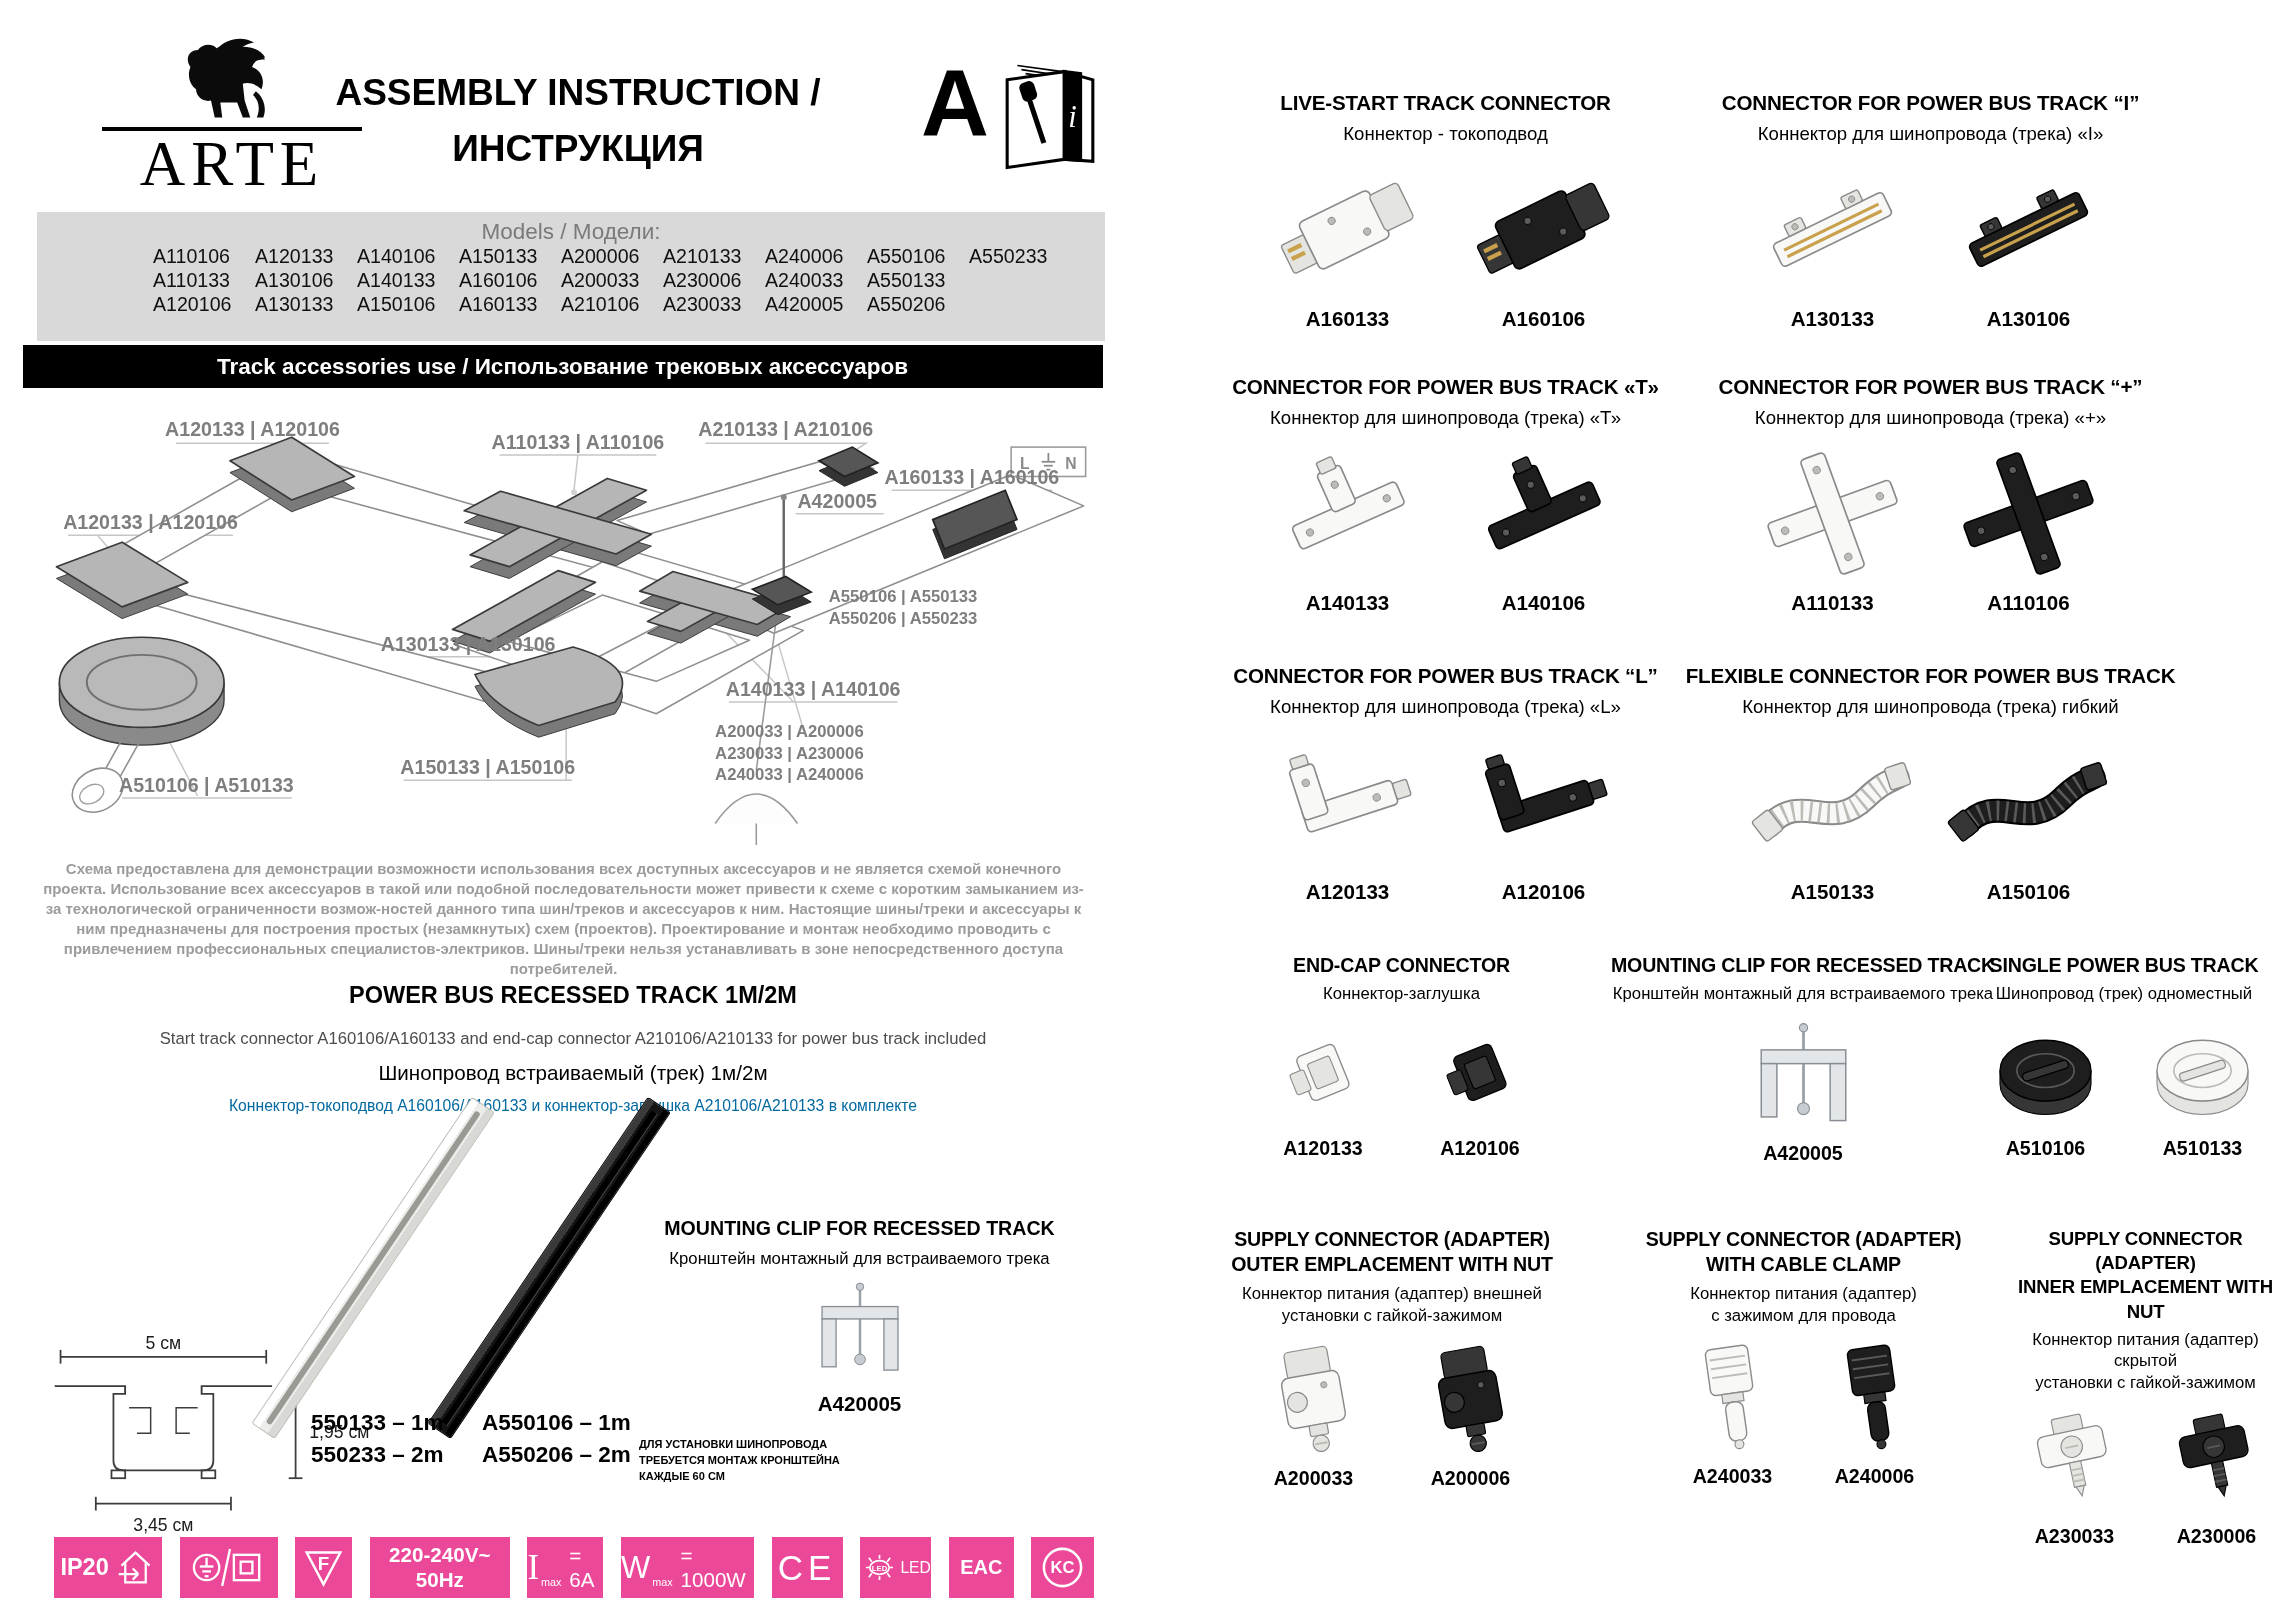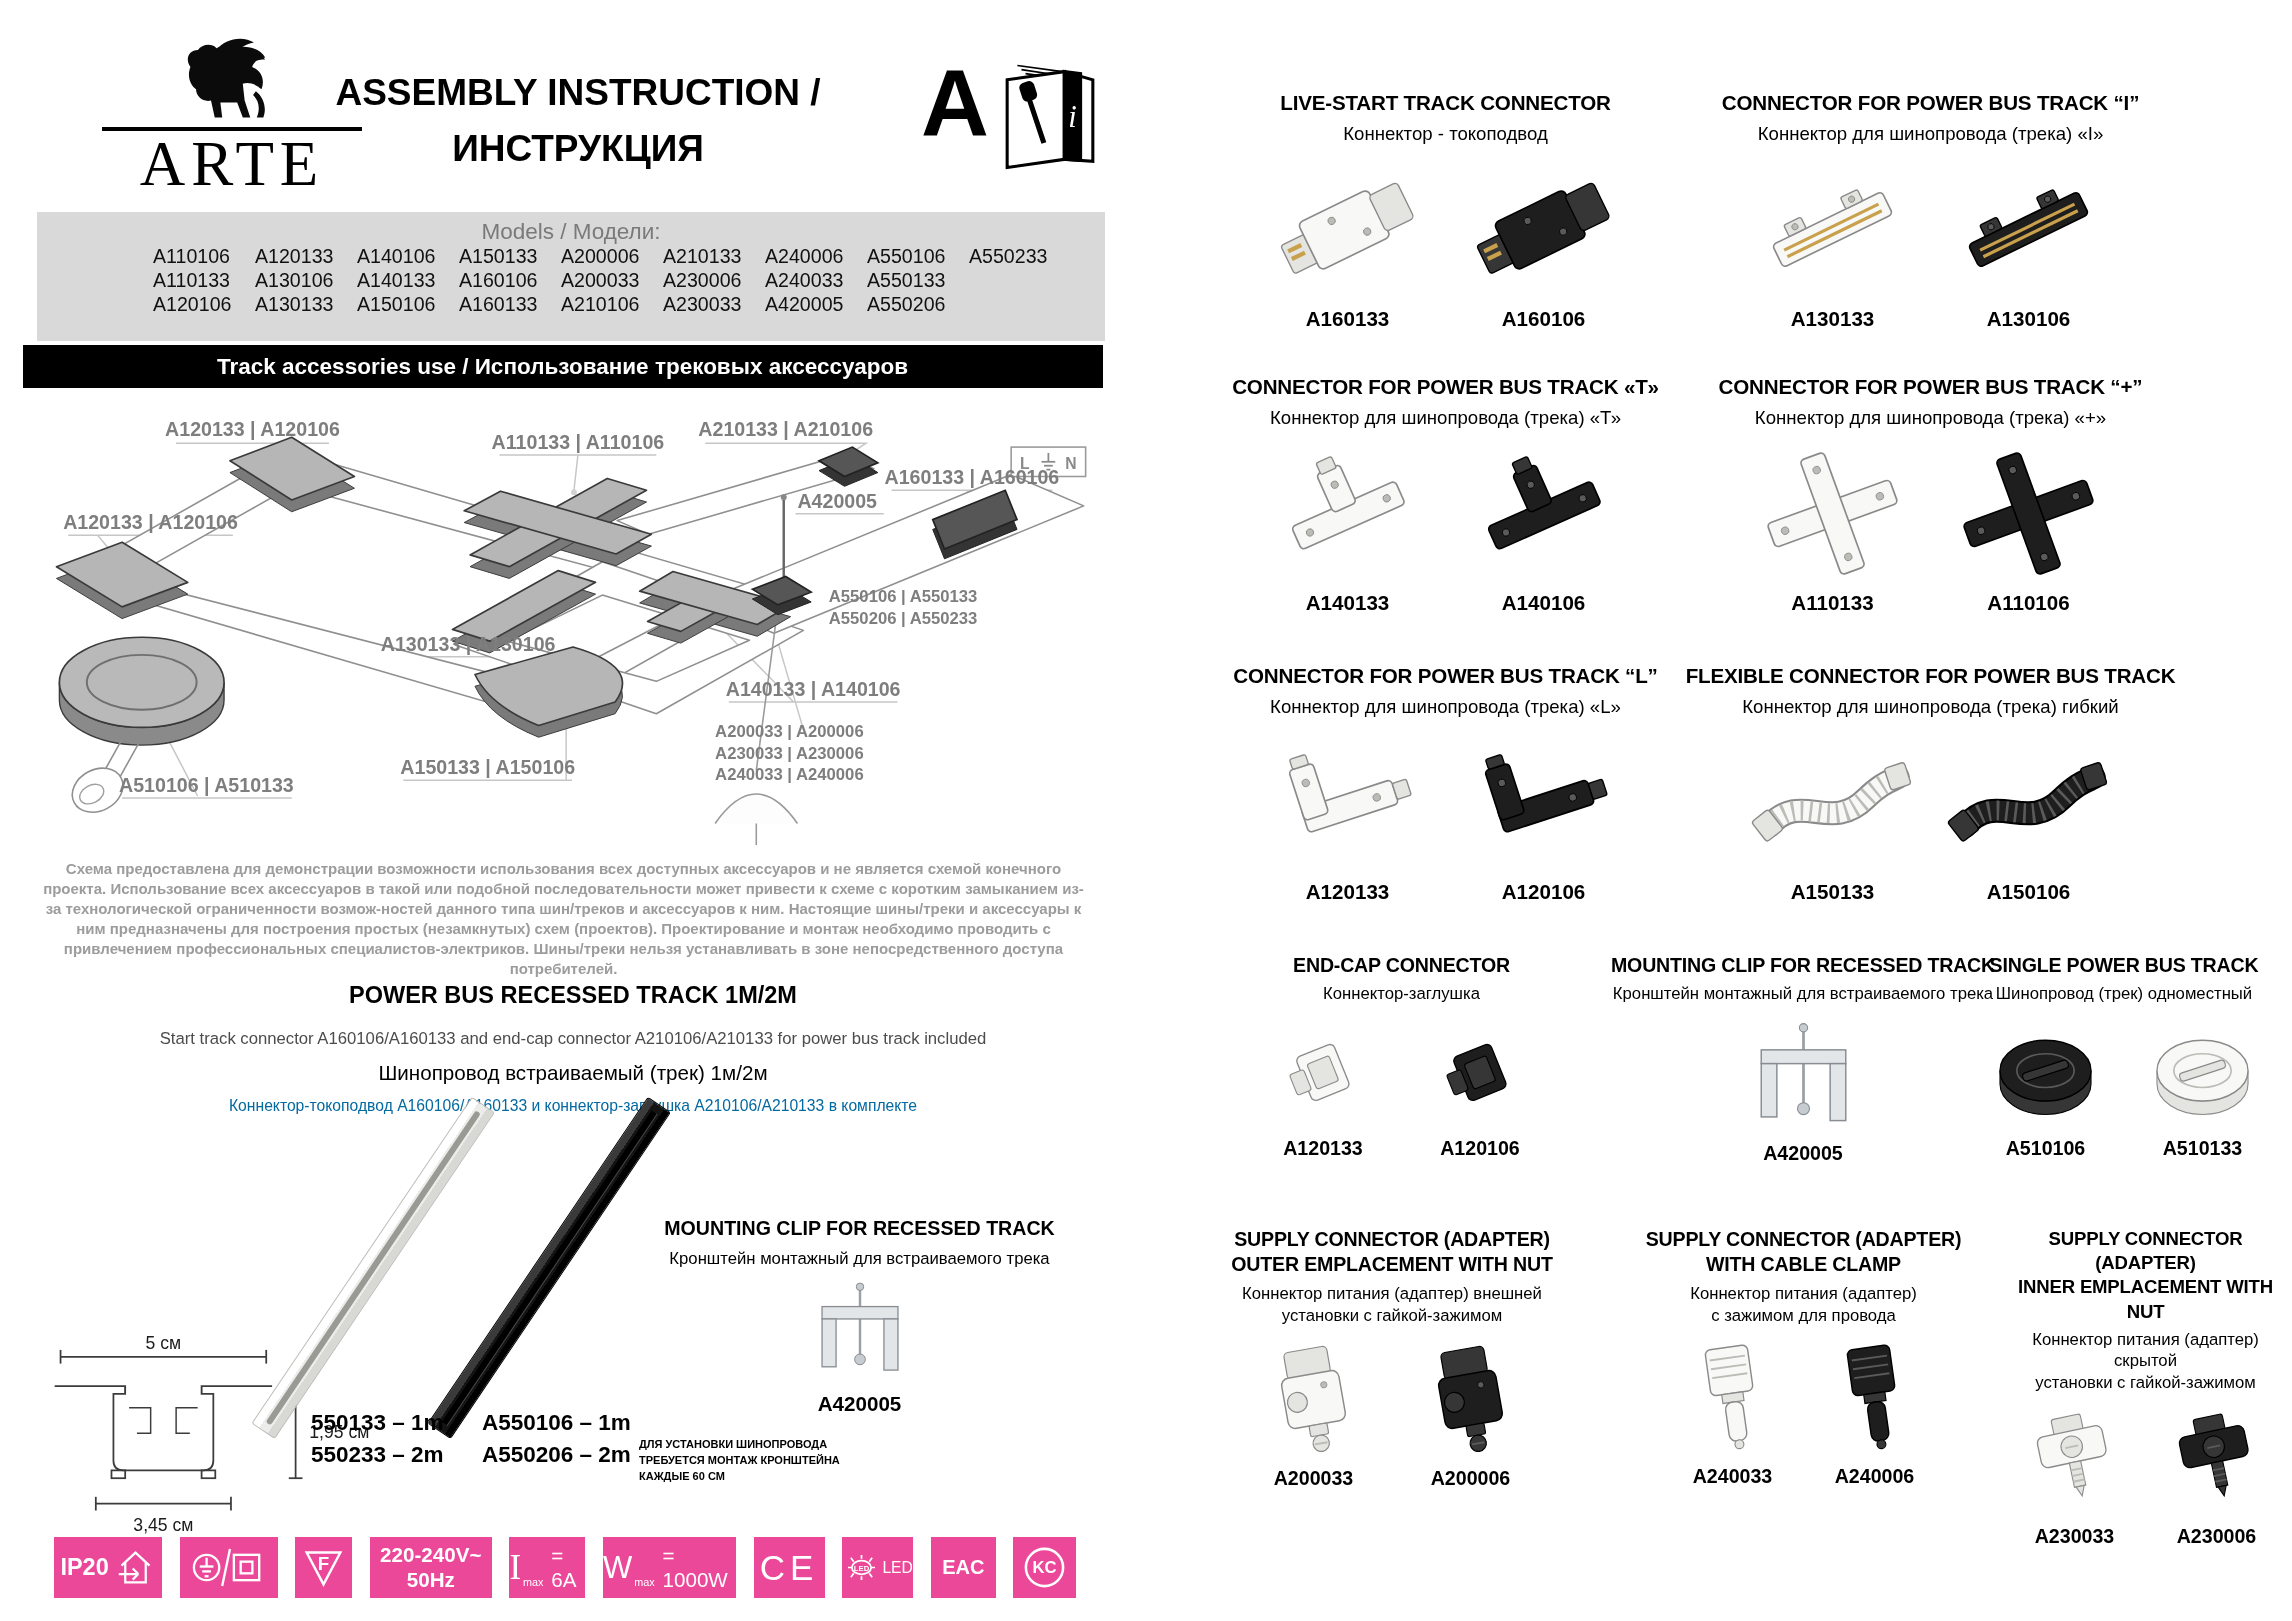--- a/index.html
+++ b/index.html
@@ -44,21 +44,21 @@
   .clip-model{position:absolute;left:610px;top:410px;width:441px;text-align:center;font-weight:bold;font-size:20.6px;}
   .clip-note{position:absolute;left:610px;top:439px;width:441px;font-weight:bold;font-size:11px;line-height:1.45;margin-top:16px;}
 
   
   .badges{position:absolute;left:54px;top:1537px;display:flex;gap:17.6px;align-items:center;}
   .badge{height:61px;background:#ec4899;color:#fff;font-weight:bold;display:flex;align-items:center;justify-content:center;gap:5.9px;}
   .badge svg{display:block;}
   .b-ip20{width:108px;font-size:23.5px;}
   .b-class{width:98px;}
   .b-f{width:57px;}
-  .b-volt{width:122px;font-size:20.6px;text-align:center;line-height:1.2;}
+  .b-volt{width:140px;font-size:20.6px;text-align:center;line-height:1.2;}
   .b-amp{width:76px;}
   .b-watt{width:133px;}
   .b-ce{width:71px;font-size:35px;font-weight:normal;letter-spacing:4.9px;}
   .b-led{width:71px;flex-direction:row;gap:1px;font-size:15.7px;font-weight:normal;}
   .b-eac{width:65px;font-size:20px;}
   .b-kc{width:63px;}
   .sym-serif{font-family:"Liberation Serif",serif;font-size:35px;font-weight:normal;}
   .sym-sans{font-size:31px;font-weight:normal;}
   .sub{font-size:10.8px;align-self:flex-end;margin:0 2px 9.8px -3.9px;font-weight:normal;}
   .bval{font-size:20.6px;font-weight:normal;}

